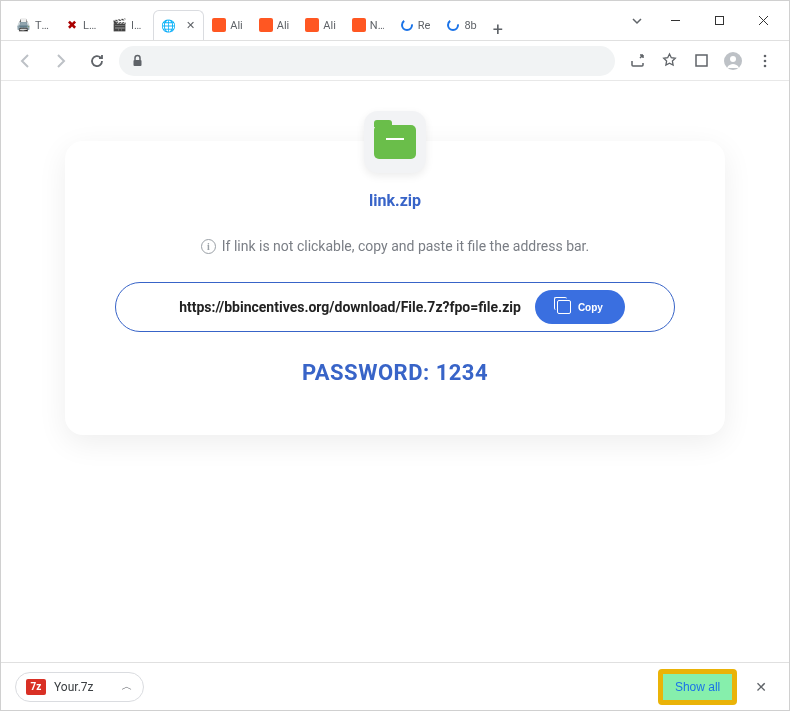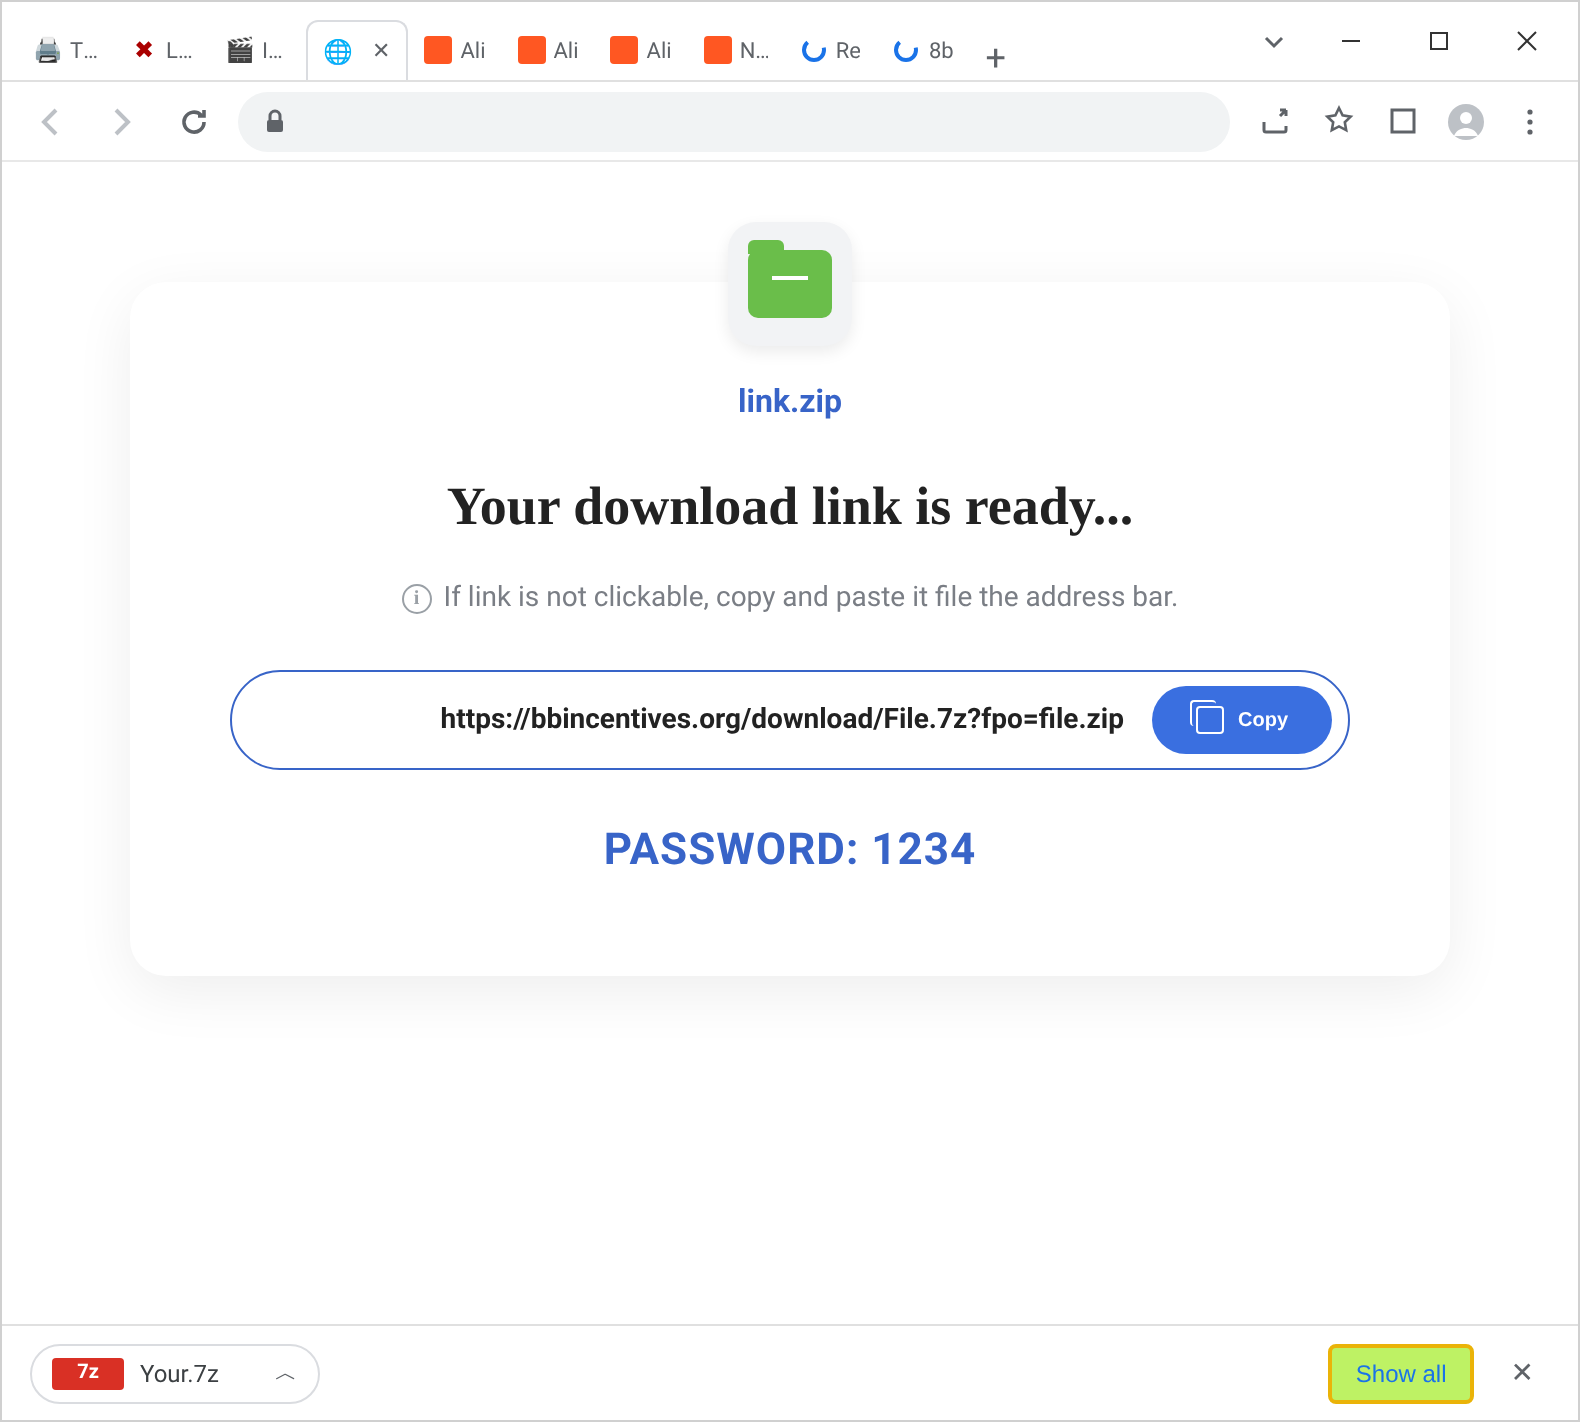--- a/index.html
+++ b/index.html
@@ -30,37 +30,37 @@
 .content { flex: 1; background: #fff; position: relative; display: flex; align-items: flex-start; justify-content: center; padding-top: 60px; overflow: hidden; }
 .card { width: 660px; background: #fff; border-radius: 18px; box-shadow: 0 8px 30px rgba(0,0,0,0.07); padding: 40px 50px 50px; text-align: center; position: relative; }
 .file-icon-wrap { width: 62px; height: 62px; border-radius: 14px; background: #f2f3f5; display: flex; align-items: center; justify-content: center; margin: -70px auto 18px; box-shadow: 0 3px 8px rgba(0,0,0,0.08); }
 .file-icon-inner { width: 42px; height: 34px; background: #6abe4a; border-radius: 5px; position: relative; }
 .file-icon-inner::before { content: ""; position: absolute; top: -5px; left: 0; width: 18px; height: 7px; background: #6abe4a; border-radius: 3px 3px 0 0; }
 .file-icon-inner::after { content: ""; position: absolute; top: 13px; left: 50%; transform: translateX(-50%); width: 18px; height: 2px; background: #fff; }
 .filename { color: #3864c8; font-size: 16px; font-weight: 700; margin-bottom: 28px; }
 .headline { font-size: 27px; font-weight: 700; color: #222; margin-bottom: 22px; font-family: Georgia, "Times New Roman", serif; }
 .hint { color: #7a7e85; font-size: 14px; margin-bottom: 28px; display: flex; align-items: center; justify-content: center; gap: 6px; }
 .hint-icon { width: 15px; height: 15px; border: 1.5px solid #9aa0a6; border-radius: 50%; display: inline-flex; align-items: center; justify-content: center; font-size: 10px; color: #9aa0a6; font-weight: bold; font-family: serif; }
-.linkbox { border: 1.8px solid #3864c8; border-radius: 28px; padding: 7px 8px 7px 22px; display: flex; align-items: center; justify-content: flex-end; gap: 14px; margin-bottom: 28px; }
+.linkbox { border: 1.8px solid #3864c8; border-radius: 28px; padding: 7px 8px 7px 22px; display: flex; align-items: center; justify-content: center; gap: 14px; margin-bottom: 28px; }
 .link-url { font-size: 14px; font-weight: 700; color: #222; text-align: left; white-space: nowrap; overflow: hidden; }
 .copy-btn { background: #3a6fe0; color: #fff; border: none; border-radius: 20px; padding: 10px 22px; font-size: 10px; font-weight: 600; display: flex; align-items: center; gap: 7px; cursor: pointer; flex-shrink: 0; }
 .copy-icon { width: 14px; height: 14px; border: 1.5px solid #fff; border-radius: 2px; position: relative; }
 .copy-icon::after { content: ""; position: absolute; top: -4px; left: -4px; width: 12px; height: 12px; border: 1.5px solid #fff; border-radius: 2px; border-right: none; border-bottom: none; }
 .password { font-size: 22px; font-weight: 700; color: #3864c8; letter-spacing: 0.5px; }
 
 
 .watermark { position: absolute; top: 50%; left: 50%; transform: translate(-50%, -50%); font-size: 110px; font-weight: 700; color: rgba(0,0,0,0.04); font-style: italic; white-space: nowrap; pointer-events: none; z-index: 0; letter-spacing: -3px; }
 
 
 .dlshelf { height: 48px; border-top: 1px solid #e0e0e0; display: flex; align-items: center; padding: 0 14px; gap: 10px; background: #fff; }
 .dl-item { display: flex; align-items: center; gap: 8px; padding: 6px 10px; border: 1px solid #dadce0; border-radius: 16px; font-size: 12px; color: #3c4043; cursor: pointer; }
-.dl-favicon { width: 36px; height: 16px; background: #d93025; border-radius: 2px; display: flex; align-items: center; justify-content: center; color: #fff; font-size: 10px; font-weight: bold; }
+.dl-favicon { width: 20px; height: 16px; background: #d93025; border-radius: 2px; display: flex; align-items: center; justify-content: center; color: #fff; font-size: 10px; font-weight: bold; }
 .dl-caret { margin-left: 20px; color: #5f6368; font-size: 11px; }
 .dl-spacer { flex: 1; }
-.showall { border: 2px solid #eab308; border-radius: 4px; padding: 6px 12px; font-size: 12px; color: #1a73e8; background: #bef264; cursor: pointer; }
+.showall { border: 5px solid #eab308; border-radius: 4px; padding: 6px 12px; font-size: 12px; color: #1a73e8; background: #86efac; cursor: pointer; }
 .dl-close { color: #5f6368; padding: 4px 8px; cursor: pointer; font-size: 14px; }
 
 svg { display: block; }
 </style>
 </head>
 <body>
 
 <div class="window">
 
   <div class="titlebar">
@@ -197,21 +197,20 @@
     </div>
   </div>
 
   <div class="content">
     <div class="watermark">pcrisk.com</div>
     <div class="card">
       <div class="file-icon-wrap">
         <div class="file-icon-inner"></div>
       </div>
       <div class="filename">link.zip</div>
-      <div class="headline">Your download link is ready...</div>
       <div class="hint">
         <span class="hint-icon">i</span>
         <span>If link is not clickable, copy and paste it file the address bar.</span>
       </div>
       <div class="linkbox">
         <div class="link-url">https://bbincentives.org/download/File.7z?fpo=file.zip</div>
         <button class="copy-btn">
           <span class="copy-icon"></span>
           <span>Copy</span>
         </button>

